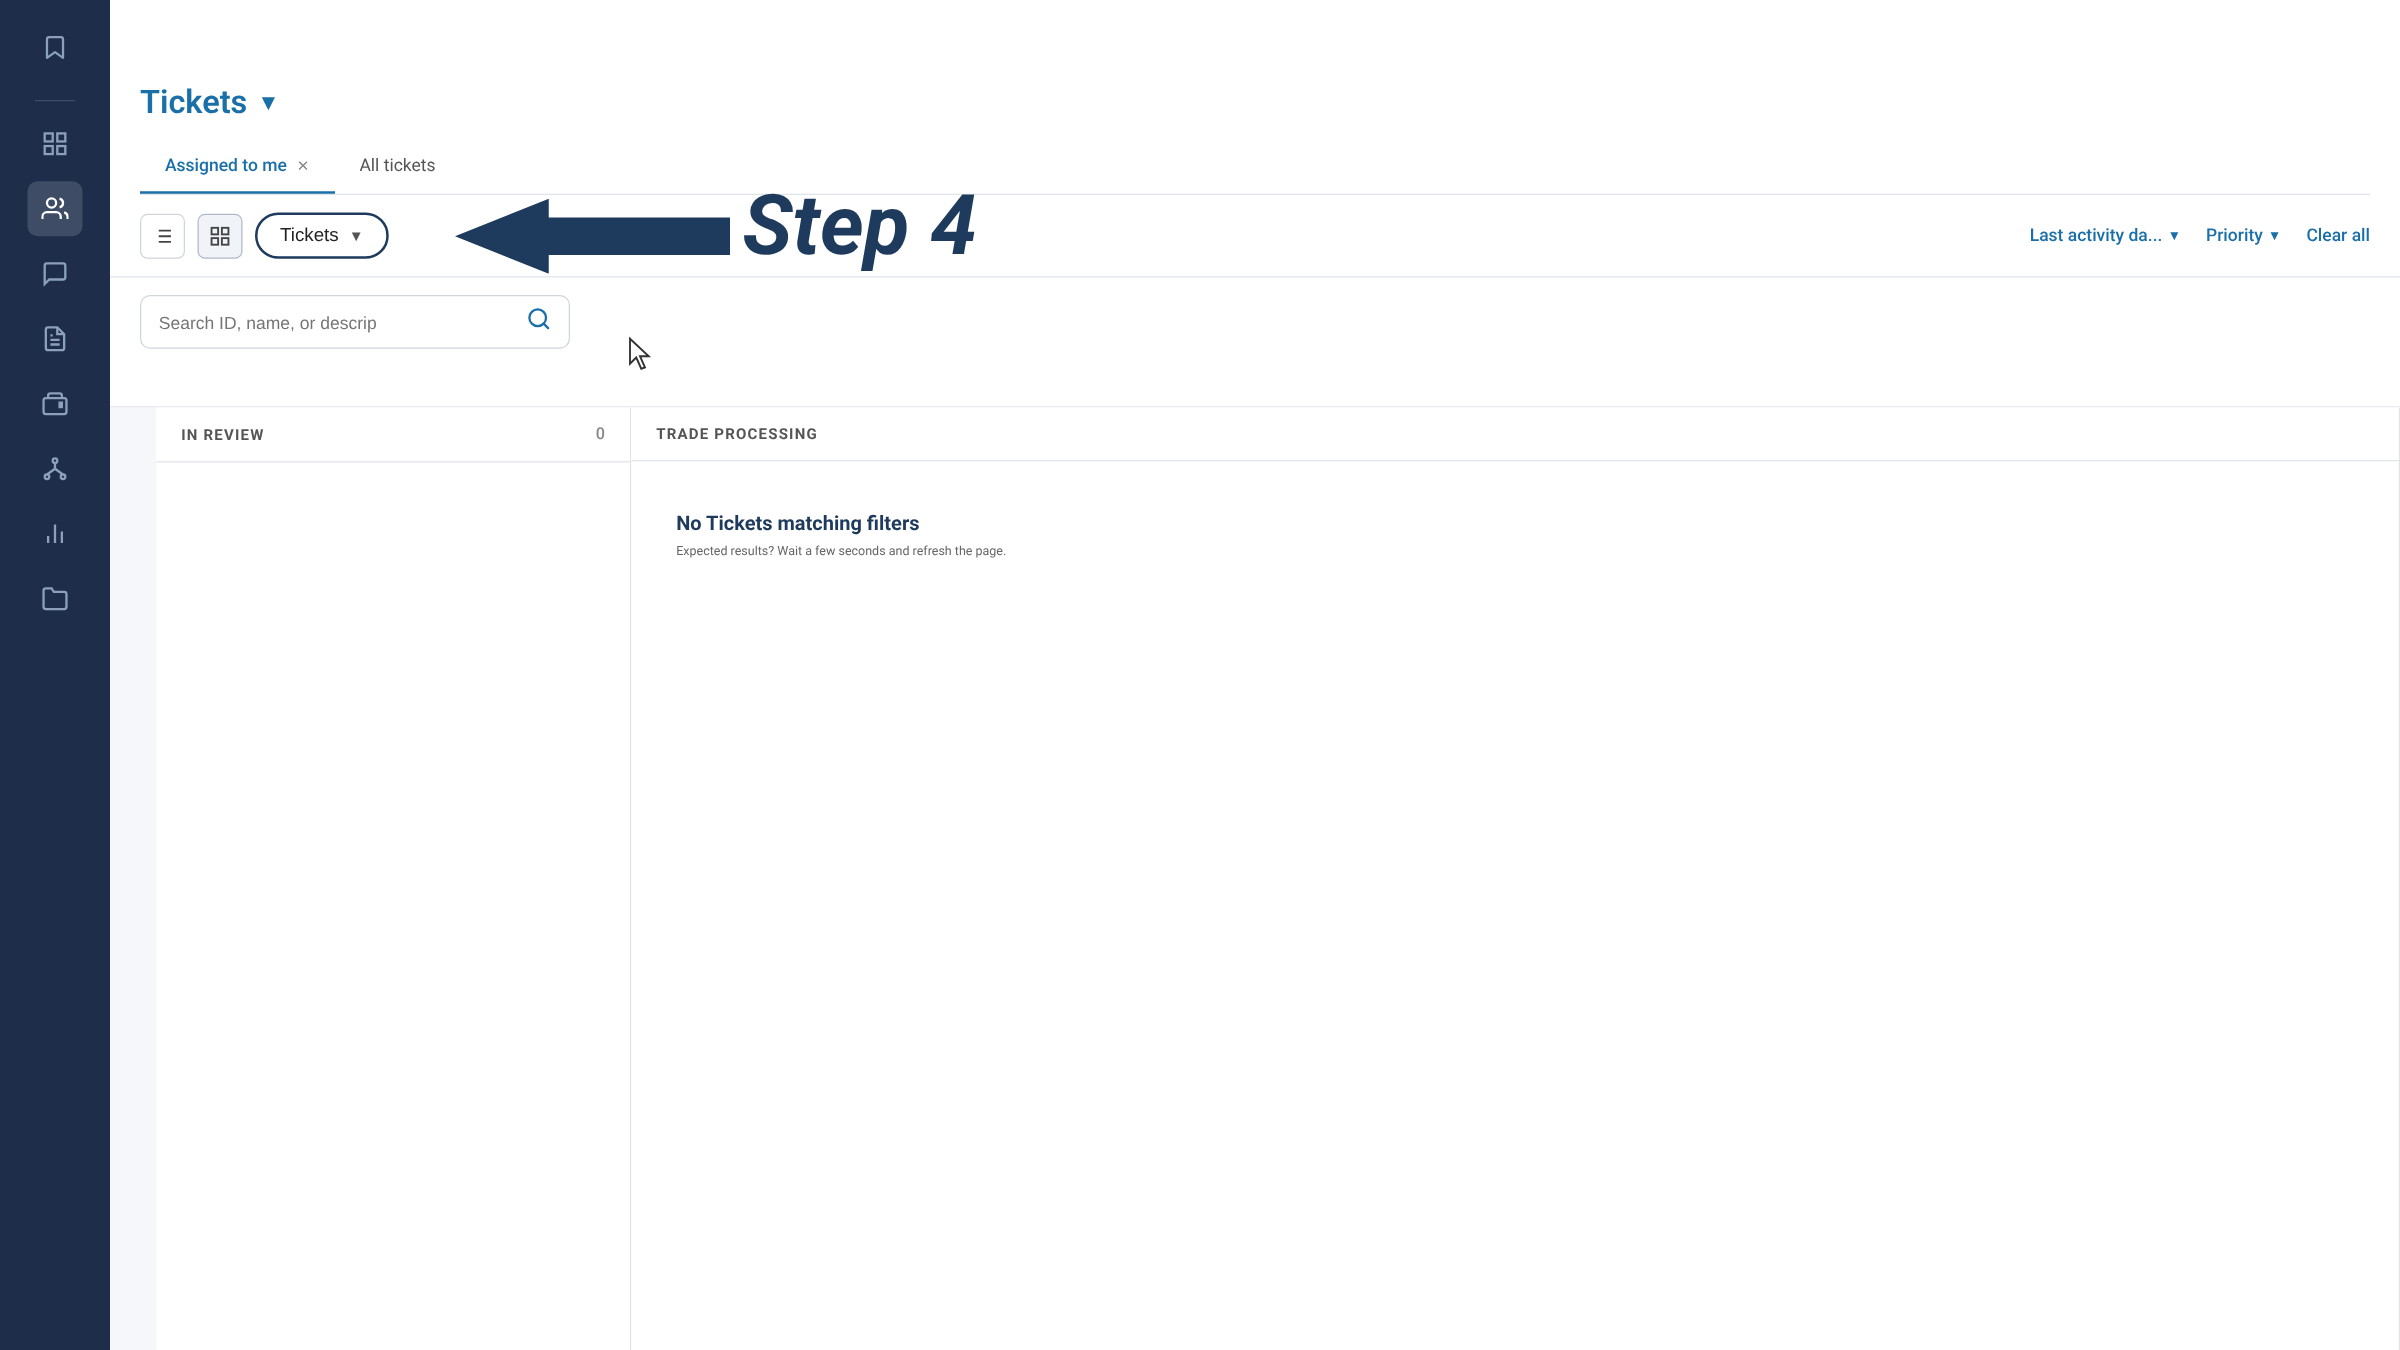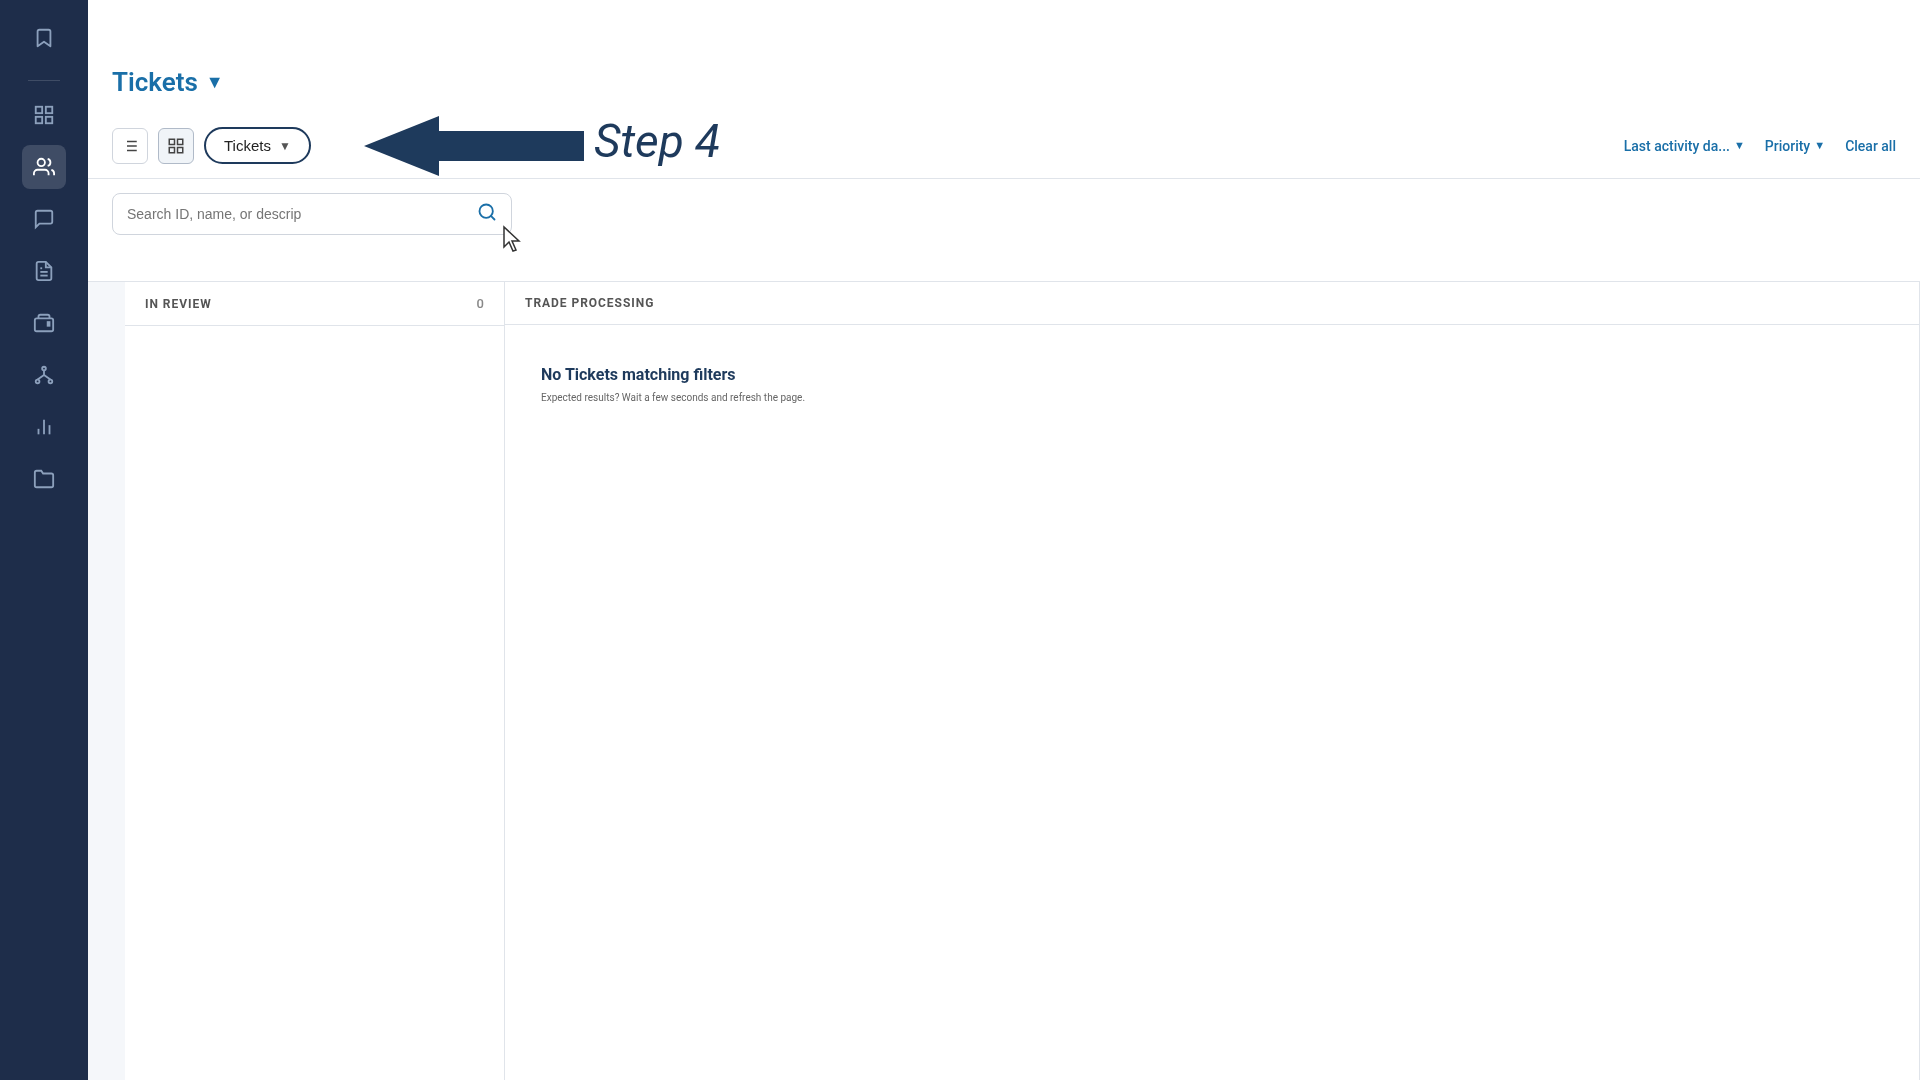--- a/index.html
+++ b/index.html
@@ -179,21 +179,21 @@
     .search-row {
       padding: 14px 24px;
       border-bottom: 1px solid #e0e4ea;
     }
     .search-box {
       display: flex;
       align-items: center;
       border: 1px solid #d0d5dd;
       border-radius: 8px;
       padding: 8px 14px;
-      width: 400px;
+      width: 344px;
       background: #fff;
       gap: 8px;
     }
     .search-input {
       border: none;
       outline: none;
       font-size: 14px;
       color: #888;
       flex: 1;
       background: transparent;
@@ -340,20 +340,29 @@
 </div>
 
 <div class="main">
 
   <div class="header">
     <div class="page-title-row">
       <span class="page-title">Tickets</span>
       <span class="page-title-chevron">▼</span>
     </div>
 
+    <div class="tab-row">
+      <div class="tab active">
+        <span>Assigned to me</span>
+        <span class="tab-close">✕</span>
+      </div>
+      <div class="tab">
+        <span>All tickets</span>
+      </div>
+    </div>
   </div>
 
   <div class="toolbar">
 
     <div class="view-btn">
       <svg width="18" height="18" viewBox="0 0 24 24" fill="none" stroke="currentColor" stroke-width="2">
         <line x1="8" y1="6" x2="21" y2="6"></line>
         <line x1="8" y1="12" x2="21" y2="12"></line>
         <line x1="8" y1="18" x2="21" y2="18"></line>
         <line x1="3" y1="6" x2="3.01" y2="6"></line>
@@ -378,21 +387,21 @@
       </button>
 
       <div style="position:absolute; left:160px; top:50%; transform:translateY(-50%); pointer-events:none; display:flex; align-items:center; z-index:10;">
         <svg width="220" height="60" viewBox="0 0 220 60" fill="none" xmlns="http://www.w3.org/2000/svg">
 
           <polygon points="220,15 75,15 75,0 0,30 75,60 75,45 220,45" fill="#1e3a5c"></polygon>
         </svg>
       </div>
 
       <div style="position:absolute; left:390px; top:50%; transform:translateY(-60%); pointer-events:none; white-space:nowrap; z-index:10;">
-        <span style="font-size:46px; font-weight:400; color:#1e3a5c; font-style:italic;">Step 4</span>
+        <span style="font-size:67px; font-weight:700; color:#1e3a5c; font-style:italic;">Step 4</span>
       </div>
     </div>
 
     <div class="toolbar-right">
       <div class="filter-btn">
         <span>Last activity da...</span>
         <span class="filter-chevron">▼</span>
       </div>
       <div class="filter-btn">
         <span>Priority</span>

